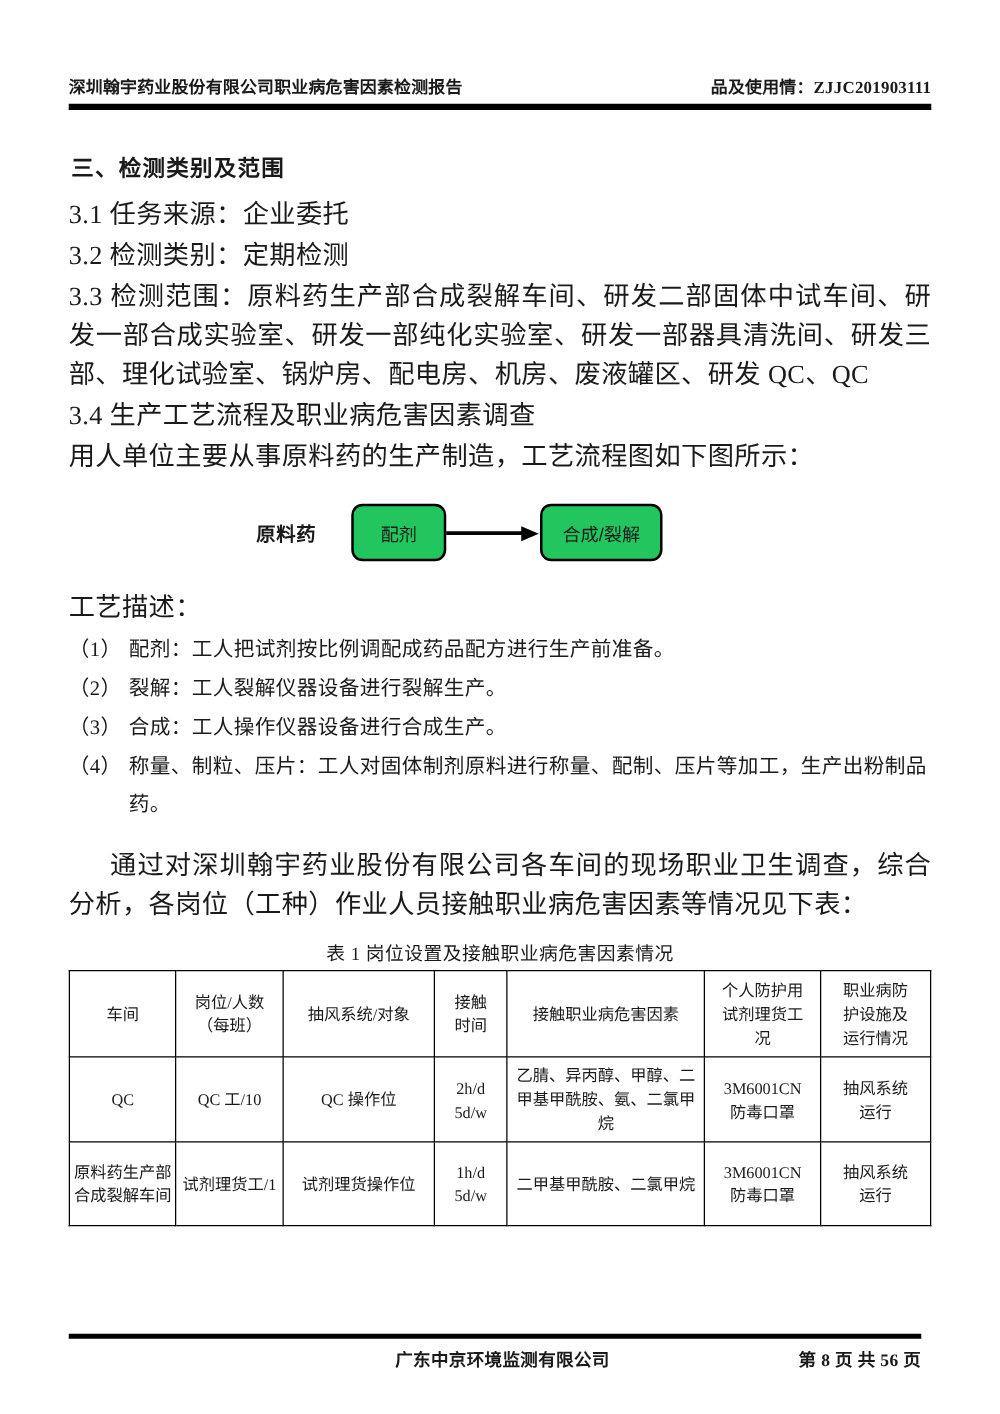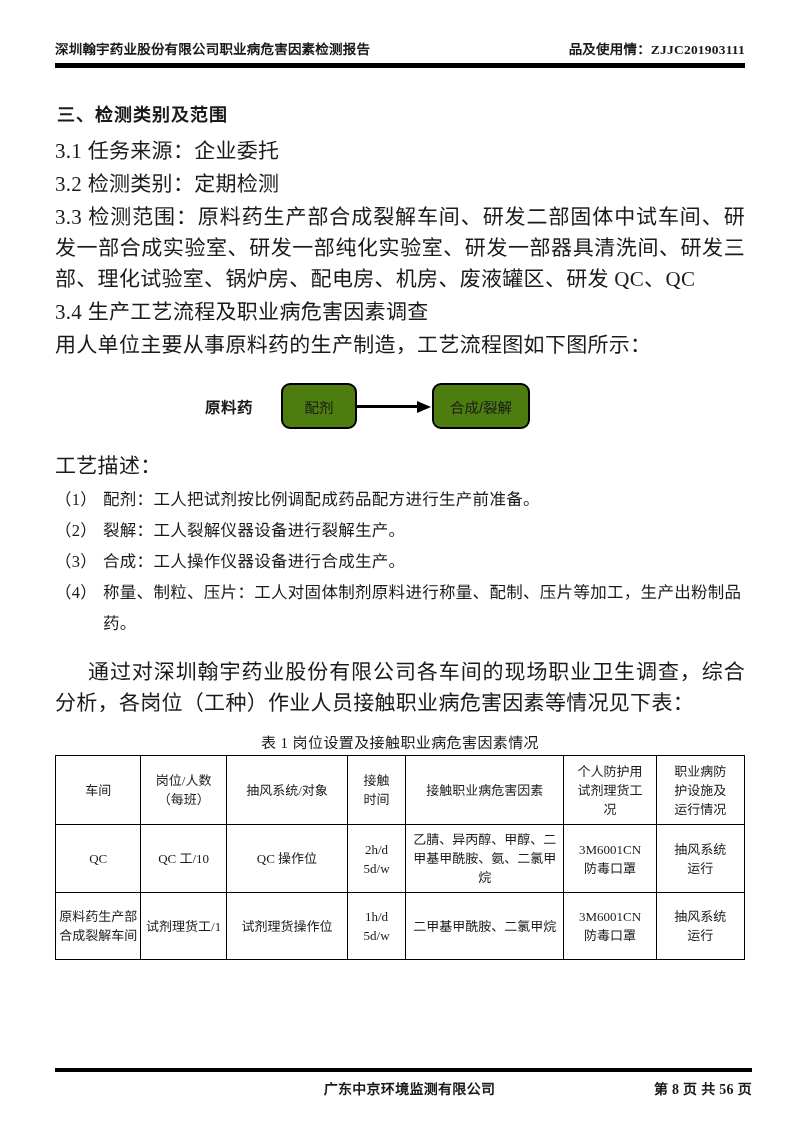--- a/index.html
+++ b/index.html
@@ -20,21 +20,21 @@
     position: relative;
     width: 800px;
     height: 1131px;
     box-sizing: border-box;
     padding: 0 55px;
   }
 
   
   .page-header {
     position: relative;
-    padding-top: 38px;
+    padding-top: 58px;
     display: flex;
     justify-content: space-between;
     align-items: flex-end;
     font-size: 13.5px;
     letter-spacing: 0.2px;
   }
   .page-header .hdr-left {
     font-family: "Liberation Serif", "DejaVu Serif", serif;
     font-weight: 600;
   }
@@ -113,21 +113,21 @@
   .flow-box {
     width: 76px;
     height: 46px;
     border: 2px solid #000;
     border-radius: 9px;
     display: flex;
     align-items: center;
     justify-content: center;
     font-size: 14.5px;
     font-family: "Liberation Sans", "DejaVu Sans", sans-serif;
-    background: #4d7c0f;
+    background: #22c55e;
     box-sizing: border-box;
   }
   .flow-box.wide {
     width: 98px;
   }
   .flow-arrow {
     width: 75px;
     flex: 0 0 75px;
     position: relative;
     height: 10px;
@@ -182,21 +182,21 @@
   col.c3 { width: 17.6%; }
   col.c4 { width: 8.4%; }
   col.c5 { width: 23.0%; }
   col.c6 { width: 13.4%; }
   col.c7 { width: 12.8%; }
 
   
   .page-footer {
     position: absolute;
     left: 55px;
-    right: 48px;
+    right: 63px;
     bottom: 33px;
   }
   .footer-rule {
     height: 4px;
     background: #000;
     margin-bottom: 6px;
   }
   .footer-row {
     display: flex;
     align-items: baseline;

